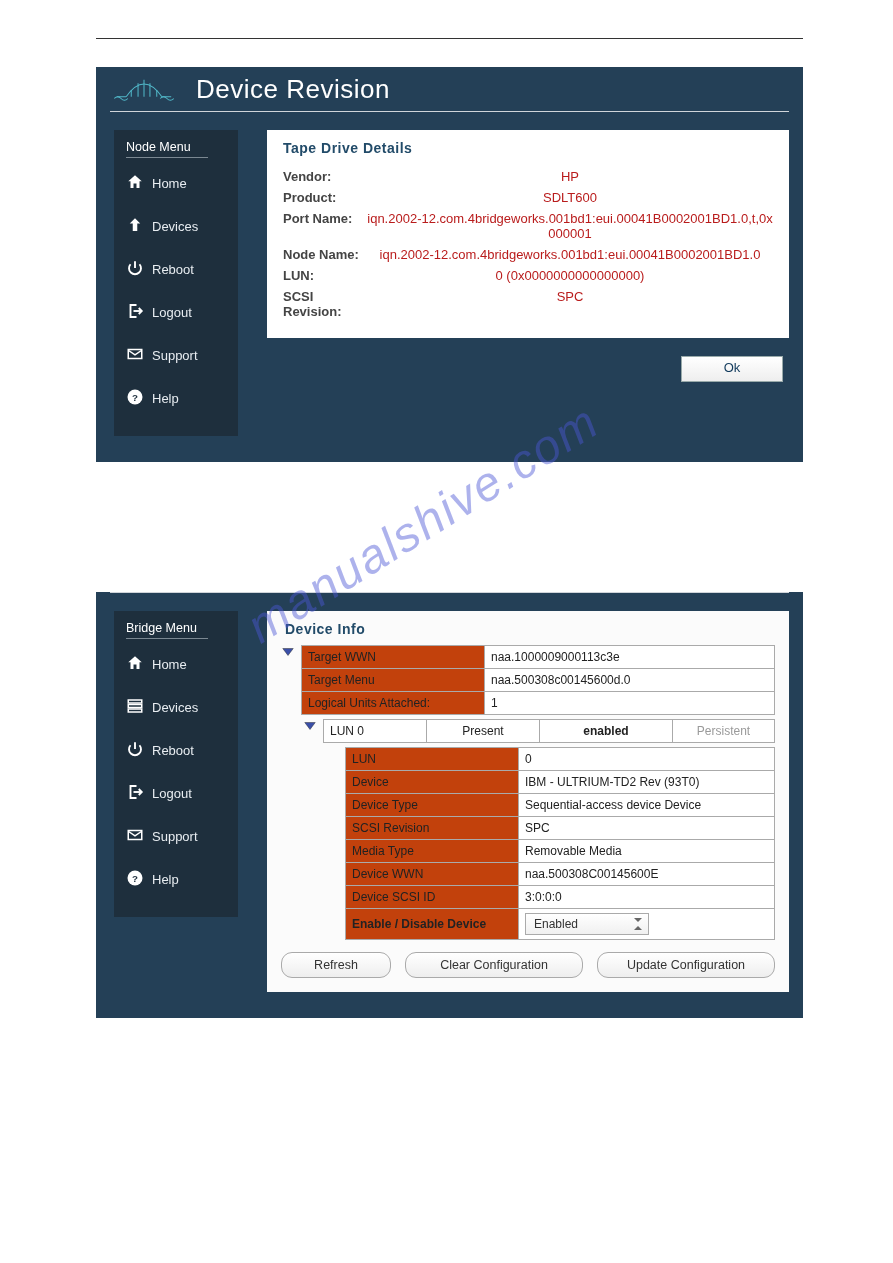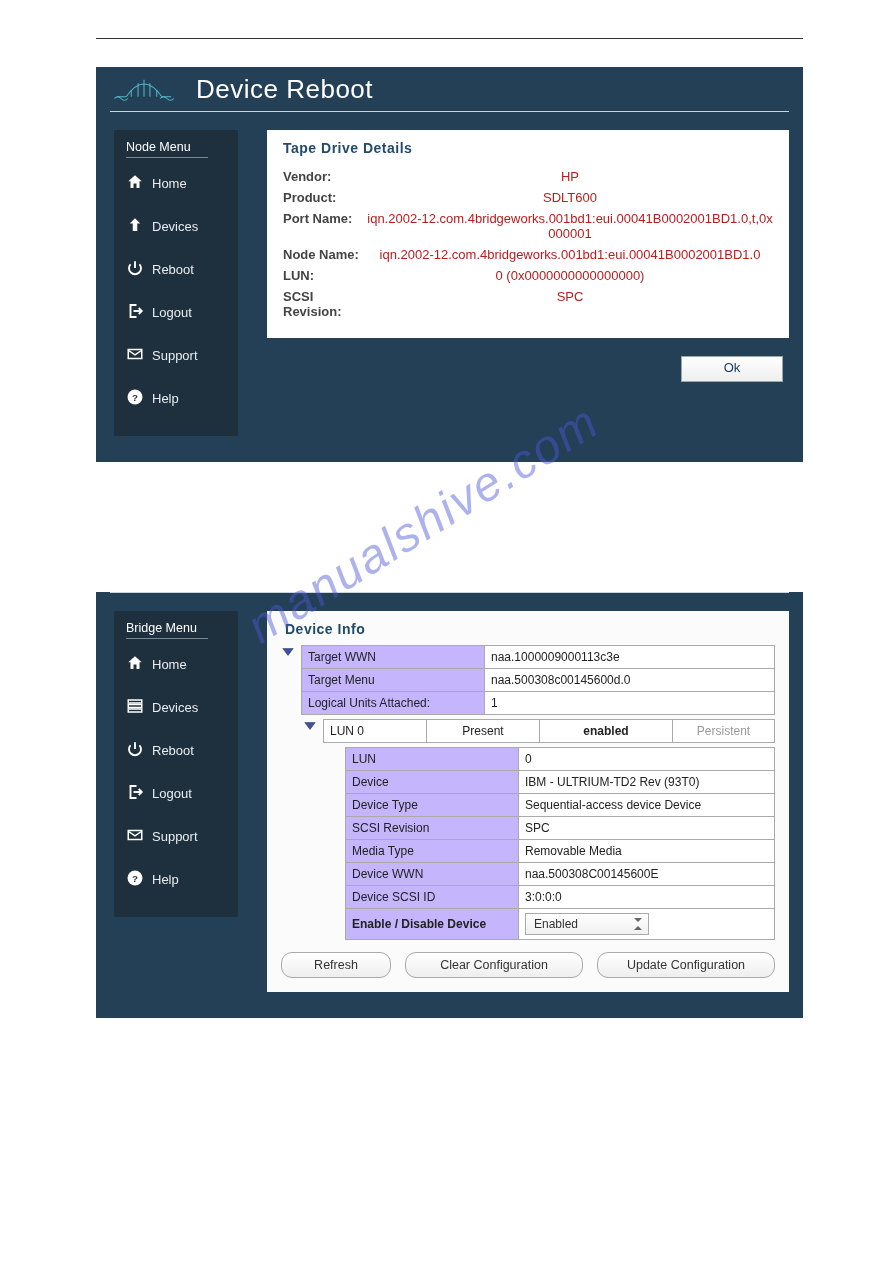--- a/index.html
+++ b/index.html
@@ -21,21 +21,21 @@
   .kv .k { width:78px; flex:0 0 78px; color:#444; font-weight:700; }
   .kv .v { color:#b91c1c; flex:1; word-break:break-all;text-align:center; }
   .ok-row { text-align:right; padding:18px 6px 2px 0; }
   .ok-btn { display:inline-block; background:linear-gradient(#fff,#eee); border:1px solid #9aa; width:100px; height:24px; line-height:22px; text-align:center; color:#113a5c; font-size:13px; cursor:pointer; }
   .info-card { background:#fbfbfb; color:#222; padding:10px 14px 14px 14px; }
   .info-title { color:#224b69; font-weight:700; font-size:14px; margin:0 0 8px 4px; letter-spacing:.5px; }
   .tri { display:inline-block; vertical-align:top; }
   .tri svg { width:14px; height:14px; }
   .tbl { border-collapse:collapse; width:100%; font-size:12px; }
   .tbl td { border:1px solid #aaa; padding:2px 6px; height:18px; }
-  .lbl { background:#c4b5fd; }
+  .lbl { background:#c2410c; }
   .val { background:#fff; }
   .lun-hdr td { text-align:center; background:#fff; }
   .lun-hdr .gray { color:#9a9a9a; }
   .tiny { width:100%; border-collapse:collapse; font-size:12px; }
   .tiny td { border:1px solid #aaa; padding:2px 6px; height:18px; }
   .select-like { position:relative; border:1px solid #aaa; width:96px; height:20px; line-height:20px; padding:0 18px 0 8px; font-size:12px; background:linear-gradient(#fff,#f0f0f0); color:#333; }
   .select-like:after { content:""; position:absolute; right:6px; top:4px; width:8px; height:4px; background:#666; clip-path:polygon(0 0,100% 0,50% 100%); }
   .select-like:before { content:""; position:absolute; right:6px; bottom:4px; width:8px; height:4px; background:#666; clip-path:polygon(50% 0,100% 100%,0 100%); }
   .btn-row { display:flex; gap:14px; margin-top:12px; }
   .rbtn { background:linear-gradient(#fff,#eee); border:1px solid #aaa; border-radius:11px; padding:5px 16px; font-size:12.5px; color:#333; cursor:pointer; text-align:center; }
@@ -56,21 +56,21 @@
         <svg viewBox="0 0 70 40">
             <g stroke="#51b8c9" stroke-width="1.2" fill="none">
               <path d="M3 28 L14 28 M56 28 L67 28"></path>
               <path d="M14 28 Q35 -2 56 28"></path>
               <path d="M20 28 L20 20 M28 28 L28 12 M35 28 L35 8 M42 28 L42 12 M50 28 L50 20"></path>
               <path d="M0 30 Q4 26 8 30 T16 30"></path>
               <path d="M54 30 Q58 26 62 30 T70 30"></path>
             </g>
           </svg>
       </span>
-      <h1>Device Reboot</h1>
+      <h1>Device Revision</h1>
     </div>
     <div class="hdr-rule"></div>
     <div class="panel-body">
       <div class="sidebar">
         <div class="sidebar-title">Node Menu</div>
         <div class="side-item">
           <span><svg viewBox="0 0 24 24" fill="#fff">
                 <path d="M12 3l9 8h-3v9h-4v-6h-4v6H6v-9H3z"></path>
               </svg></span>
           <span>Home</span>

